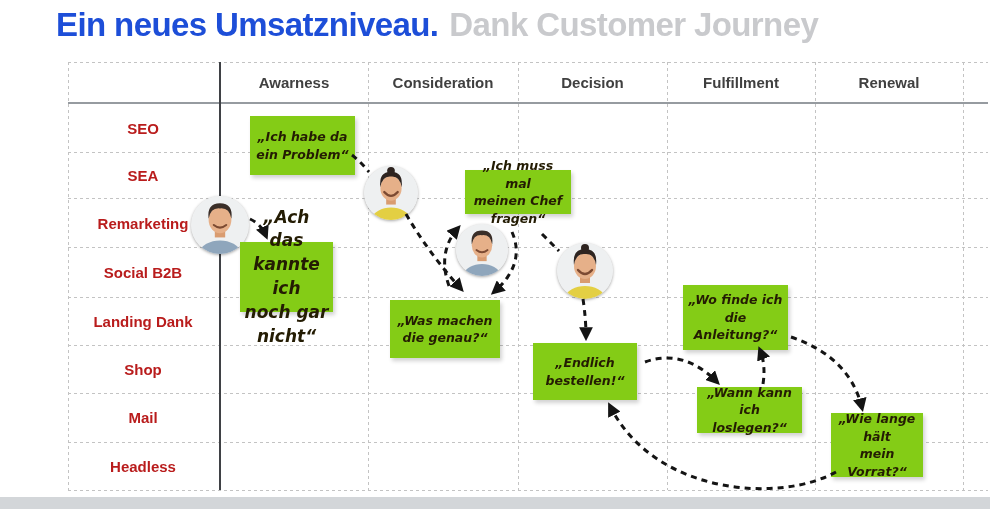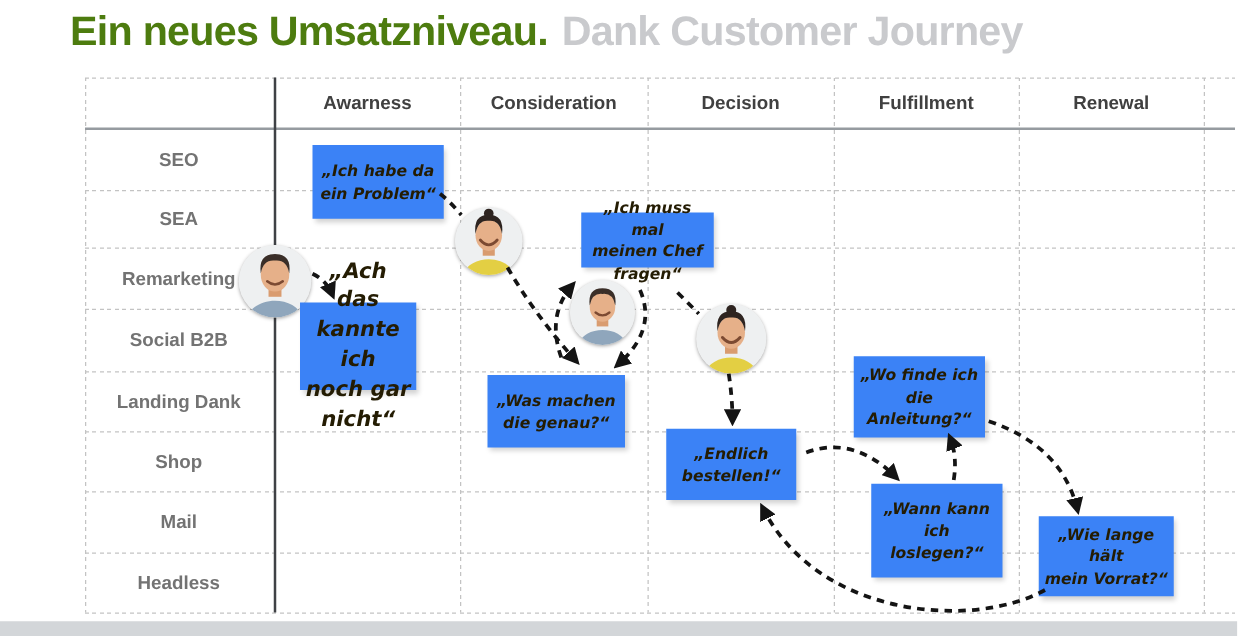--- a/index.html
+++ b/index.html
@@ -1,36 +1,36 @@
 <!DOCTYPE html>
 <html><head>
 <meta charset="utf-8">
 <style>
   html,body{margin:0;padding:0;background:#fff;}
   .stage{position:relative;width:990px;height:509px;background:#ffffff;overflow:hidden;
          font-family:"Liberation Sans", sans-serif;}
   
   .title{position:absolute;left:56px;top:6px;font-size:33px;font-weight:800;
          letter-spacing:-0.6px;white-space:nowrap;}
-  .title .main{color:#4d7c0f;}
+  .title .main{color:#1d4ed8;}
   .title .accent{color:#c9cacd;margin-left:11px;}
   
   .hline{position:absolute;left:68px;width:920px;height:1px;
          background:repeating-linear-gradient(to right,#c3c3c3 0 3px,transparent 3px 6px);}
   .hline-solid{position:absolute;left:68px;width:920px;height:2px;background:#969ba0;}
   .vline{position:absolute;top:62px;height:428px;width:1px;
          background:repeating-linear-gradient(to bottom,#c3c3c3 0 3px,transparent 3px 6px);}
   .vline-dark{position:absolute;top:62px;height:428px;width:2px;background:#3f4145;}
   
   .col-h{position:absolute;top:62px;height:40px;display:flex;align-items:center;justify-content:center;
          font-size:15px;font-weight:bold;color:#404040;}
   .row-h{position:absolute;left:68px;width:150px;height:30px;display:flex;align-items:center;justify-content:center;
-         font-size:15px;font-weight:bold;color:#737373;}
+         font-size:15px;font-weight:bold;color:#b91c1c;}
   
-  .note{position:absolute;background:#3b82f6;color:#241c03;
+  .note{position:absolute;background:#84cc16;color:#241c03;
         font-family:"DejaVu Sans", sans-serif;font-style:italic;font-weight:bold;
         font-size:12.5px;line-height:1.4;text-align:center;white-space:pre-line;
         display:flex;align-items:center;justify-content:center;
         padding:2px 4px;box-sizing:border-box;box-shadow:2px 3px 4px rgba(0,0,0,.18);}
   
   .avatar{position:absolute;border-radius:50%;box-shadow:0 1px 3px rgba(0,0,0,.35);
           background:#f0f0f0;overflow:hidden;}
   .avatar svg{display:block;width:100%;height:100%;}
   
   .arrows{position:absolute;left:0;top:0;width:990px;height:509px;pointer-events:none;}
@@ -97,23 +97,23 @@
 noch gar nicht“</div>
   <div class="note" style="left:465px;top:170px;width:106px;height:44px">„Ich muss mal
 meinen Chef
 fragen“</div>
   <div class="note" style="left:390px;top:300px;width:110px;height:58px">„Was machen
 die genau?“</div>
   <div class="note" style="left:533px;top:343px;width:104px;height:57px">„Endlich
 bestellen!“</div>
   <div class="note" style="left:683px;top:285px;width:105px;height:65px">„Wo finde ich
 die Anleitung?“</div>
-  <div class="note" style="left:697px;top:387px;width:105px;height:75px">„Wann kann
+  <div class="note" style="left:697px;top:387px;width:105px;height:46px">„Wann kann
 ich loslegen?“</div>
-  <div class="note" style="left:831px;top:413px;width:108px;height:64px">„Wie lange hält
+  <div class="note" style="left:831px;top:413px;width:92px;height:64px">„Wie lange hält
 mein Vorrat?“</div>
 
   <div class="avatar" style="left:364px;top:166px;width:54px;height:54px">
     <svg viewBox="0 0 56 56">
       <circle cx="28" cy="28" r="28" fill="#eef0f1"></circle>
       <path d="M6,58 C10,38 46,38 50,58 Z" fill="#e3cf43"></path>
       <rect x="23" y="30" width="10" height="10" fill="#d99c70"></rect>
       <ellipse cx="28" cy="23" rx="11" ry="13" fill="#e6b089"></ellipse>
       <path d="M17,22 Q15,6 28,6 Q41,6 39,22 Q37,10 28,11 Q19,10 17,22 Z" fill="#2e2420"></path>
       <circle cx="28" cy="5" r="4" fill="#2e2420"></circle>

